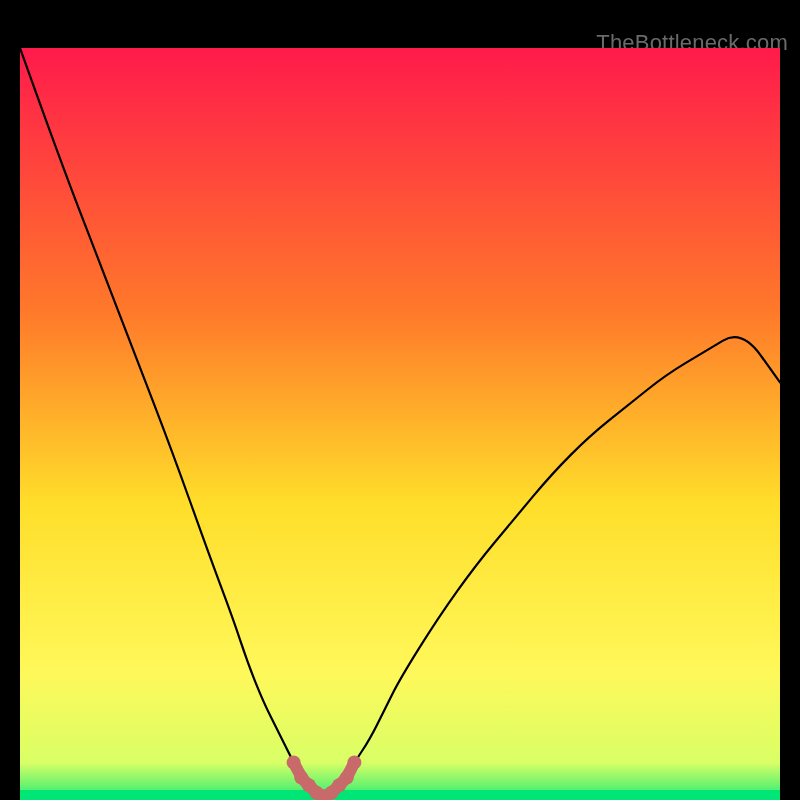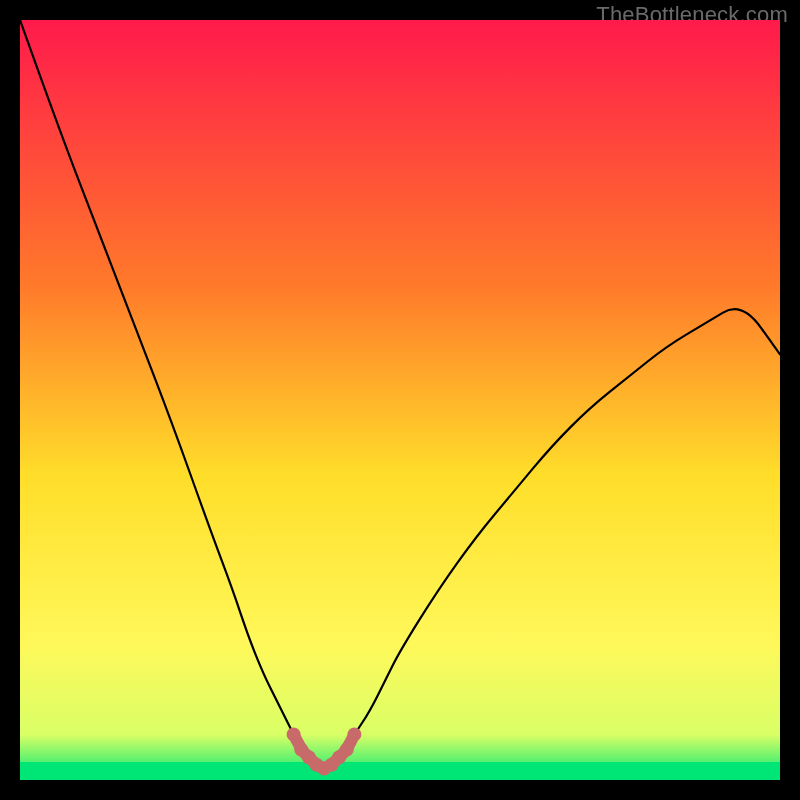--- a/index.html
+++ b/index.html
@@ -9,20 +9,21 @@
     height: 800px;
     background: #000;
     overflow: hidden;
     font-family: Arial, Helvetica, sans-serif;
   }
   .frame {
     position: relative;
     width: 800px;
     height: 628px;
     background: #000;
+    margin-top: 28px;
   }
   .plot {
     position: absolute;
     left: 20px;
     top: 20px;
     width: 760px;
     height: 760px;
   }
   .plot svg {
     display: block;

